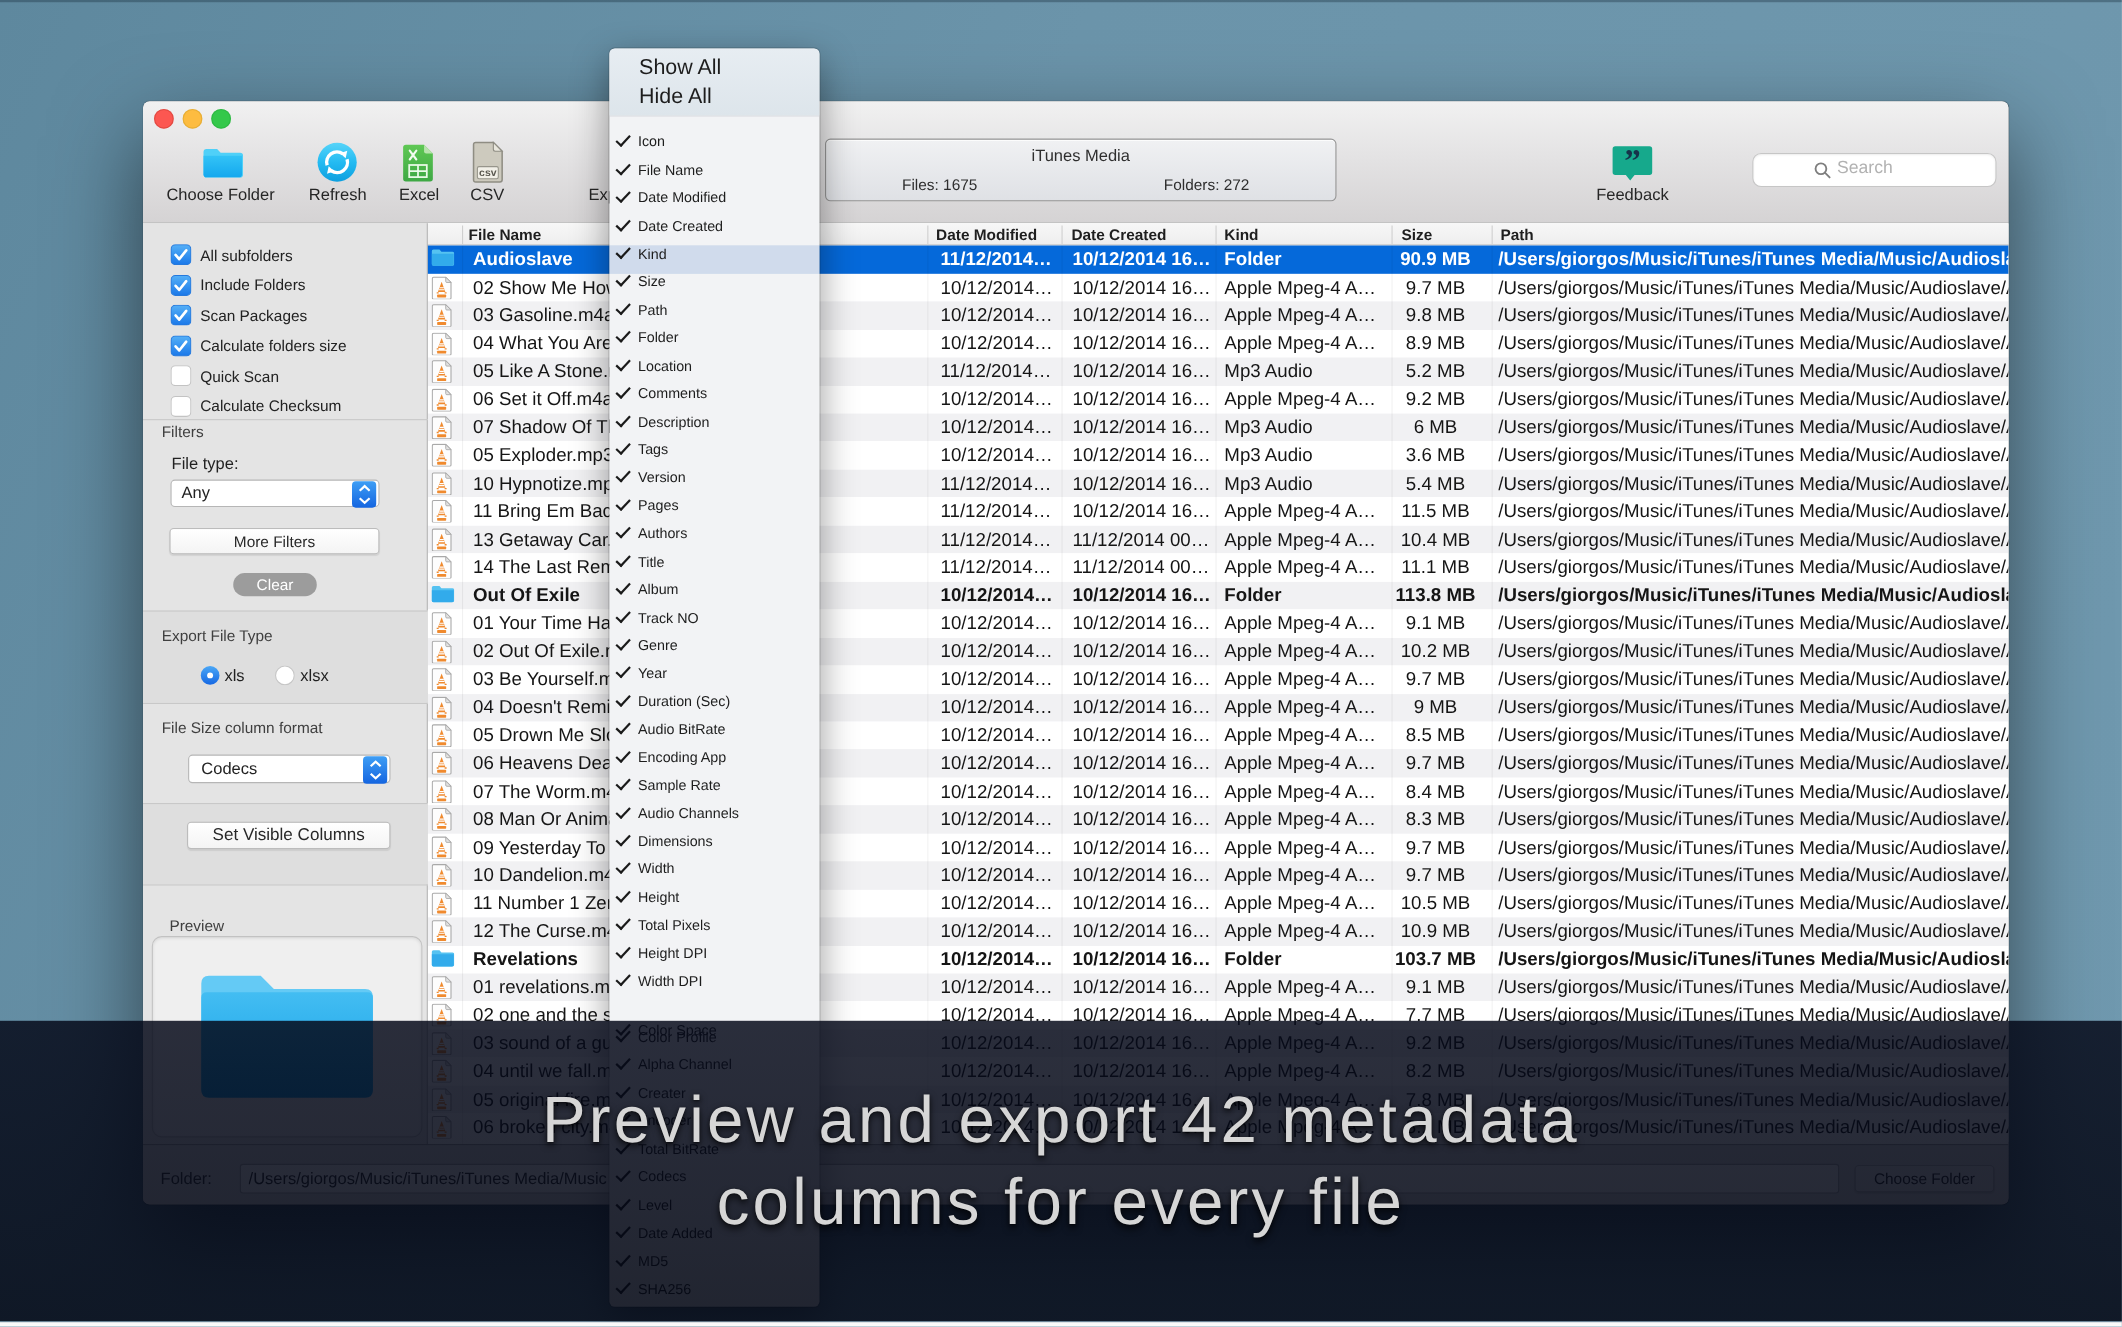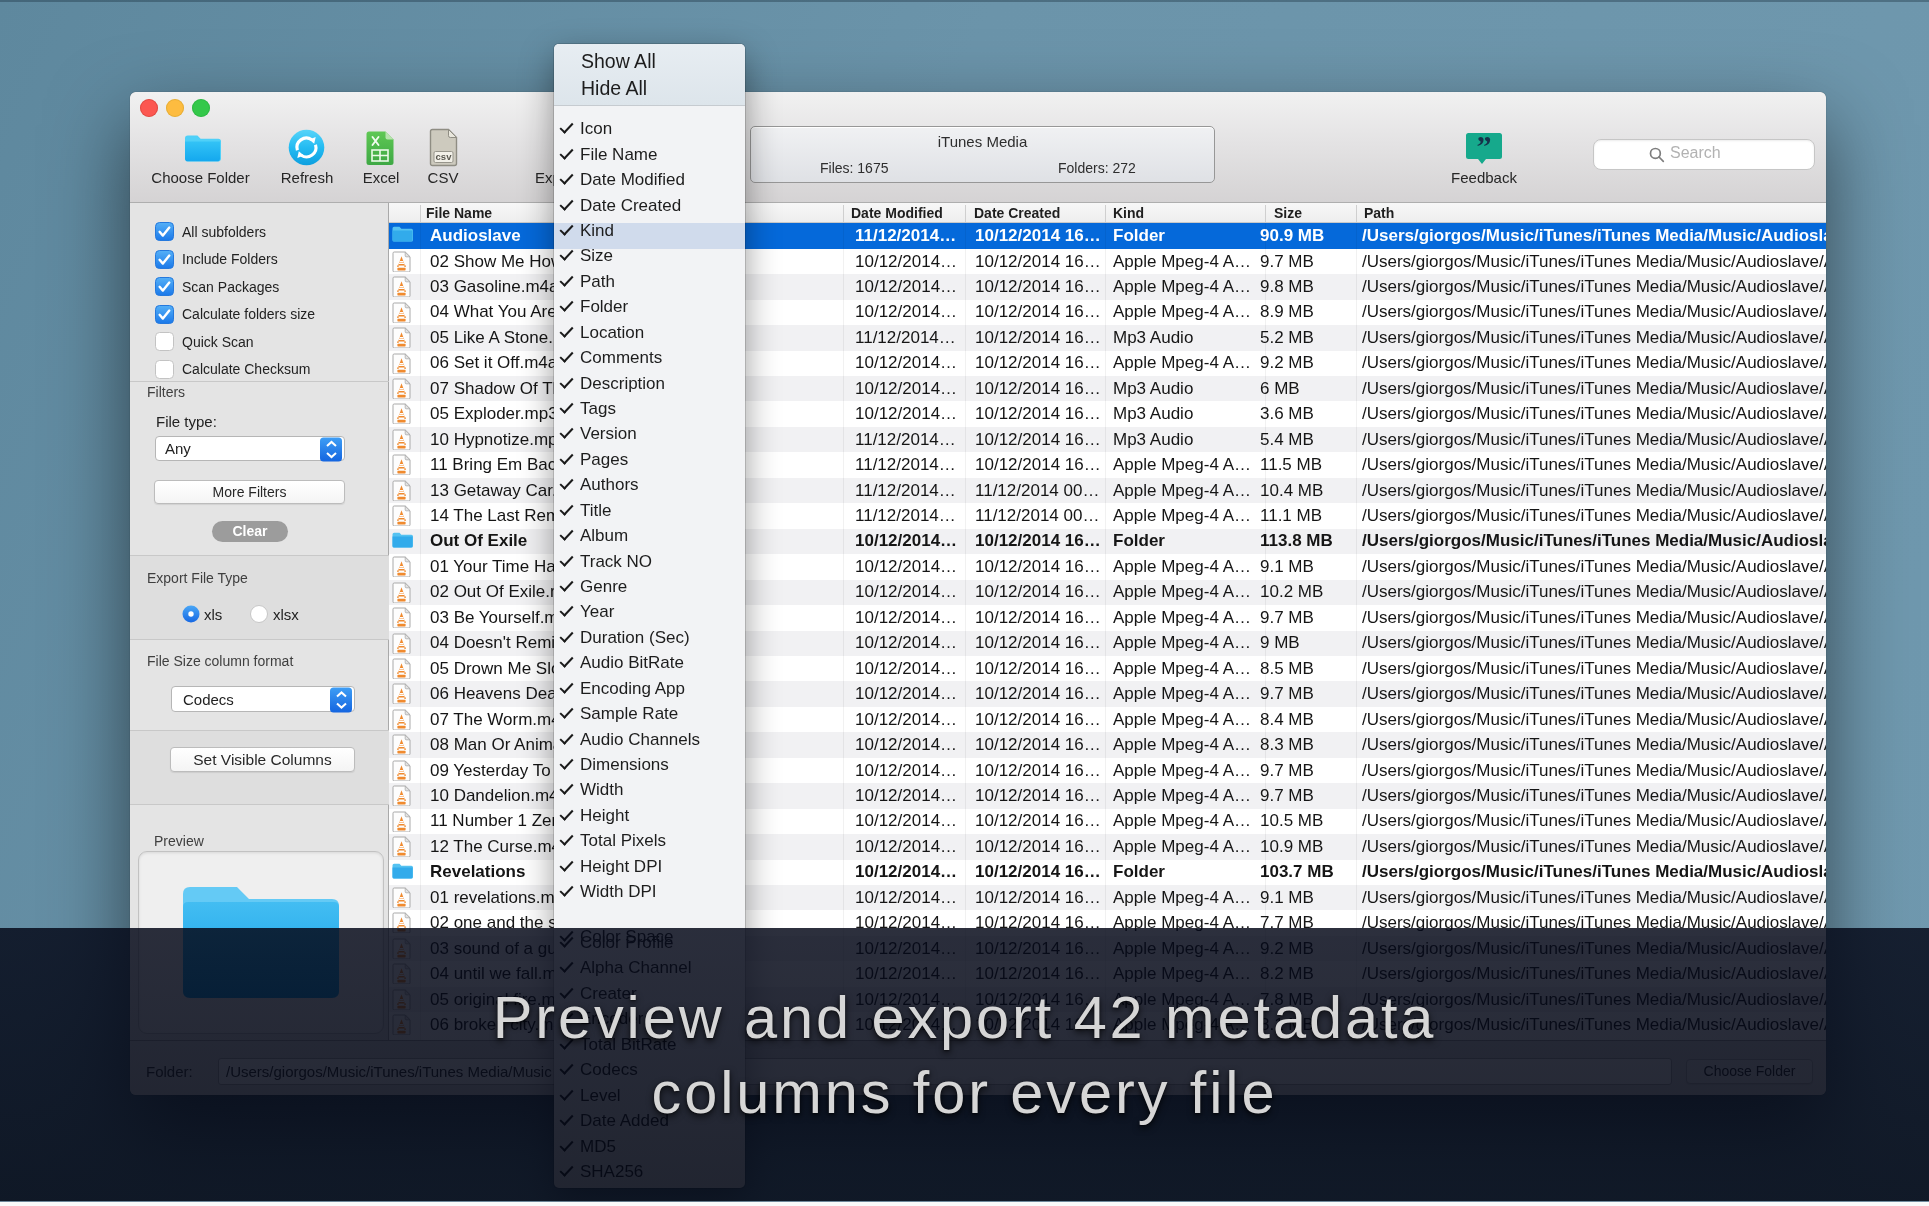--- a/index.html
+++ b/index.html
@@ -19,27 +19,27 @@
 .hline{position:absolute;height:1px;background:#c8c8c8}
 .tarea{position:absolute;left:259px;top:111px;width:1437px;height:837px;background:#fff}
 .thead{position:absolute;left:259px;top:111px;width:1437px;height:20.3px;background:linear-gradient(#f7f7f7,#eeeeee);border-bottom:1px solid #c9c9c9}
 .th{position:absolute;top:2px;font-size:14px;font-weight:bold;color:#1e1e1e;white-space:nowrap}
 .row{position:absolute;left:259px;width:1437px;height:25.45px;font-size:17px;color:#151515;white-space:nowrap}
 .cell{position:absolute;top:2.8px;overflow:hidden;white-space:nowrap;height:21px;line-height:20px}
 .c-name{left:41px;width:411px}
 .c-dm{left:466px;width:112px}
 .c-dc{left:586px;width:130px}
 .c-kind{left:724px;width:150px}
-.c-size{left:871px;width:90px;text-align:left}
+.c-size{left:871px;width:90px;text-align:center}
 .c-path{left:973px;width:464px}
 .c-icn{left:3px;top:2px;width:30px}
 .vln{position:absolute;top:131.3px;height:816.7px;width:1px;background:rgba(0,0,0,.055)}
 .menu{position:absolute;left:554px;top:44px;width:191px;height:1144px;border-radius:5px;background:#f2f3f5;box-shadow:0 12px 34px rgba(0,0,0,.4),0 0 0 1px rgba(0,0,0,.14)}
 .mhead{position:absolute;left:0;top:0;width:191px;height:62px;border-radius:5px 5px 0 0;background:linear-gradient(#e7edf2,#dde5eb);border-bottom:1px solid #c6cbd0}
-.mitem{position:absolute;left:0;width:191px;height:25.43px;line-height:25.43px;font-size:17px;color:#1d1d1d;white-space:nowrap}
+.mitem{position:absolute;left:0;width:191px;height:25.43px;line-height:25.43px;font-size:13px;color:#1d1d1d;white-space:nowrap}
 .mcheck{position:absolute;left:6px;top:7px;width:13px;height:7px;border-left:2.6px solid #1a1a1a;border-bottom:2.6px solid #1a1a1a;transform:rotate(-47deg)}
 .mtext{position:absolute;left:26px;top:0}
 .botbar{position:absolute;left:0;top:948px;width:1696px;height:55px;background:#e2e2e2;border-top:1px solid #a6a6a6}
 .overlay{position:absolute;left:0;top:928px;width:1929px;height:273px;background:linear-gradient(rgba(5,9,25,.845),rgba(3,7,20,.875))}
 .bigtext{position:absolute;left:0;top:980px;width:1929px;text-align:center;font-size:59.5px;line-height:75px;letter-spacing:2.9px;color:#d6d6d6;text-shadow:0 3px 7px rgba(0,0,0,.75),0 1px 2px rgba(0,0,0,.5)}
 .wstrip{position:absolute;left:0;top:1202px;width:1929px;height:4px;background:#fafafa;box-shadow:0 -1px 0 rgba(120,125,140,.45)}
 </style></head><body>
 
 <div class="win">
 <div class="titlebar"></div>
@@ -182,21 +182,21 @@
 <stop offset="0" stop-color="#3e9ef5"></stop>
             <stop offset="1" stop-color="#1465e0"></stop>
           </linearGradient>
         </defs>
 <rect x="0" y="0.5" width="22" height="24" rx="3.5" fill="url(#gst25)"></rect>
 <path d="M7 9.1 l4.5-4.2 4.5 4.2" fill="none" stroke="#fff" stroke-width="2"></path>
 <path d="M7 15.9 l4.5 4.2 4.5-4.2" fill="none" stroke="#fff" stroke-width="2"></path>
 </svg>
     </div>
 <div class="btn" style="left:24px;top:388px;width:191px;height:24px;line-height:22px">More Filters</div>
-<div class="abs" style="left:82px;top:429px;width:76px;height:21px;background:#9c9c9c;border-radius:10.5px;color:#fff;font-weight:bold;font-size:14px;text-align:center;line-height:21px">Clear</div>
+<div class="abs" style="left:82px;top:429px;width:76px;height:21px;background:#9c9c9c;border-radius:10.5px;color:#fff;font-weight:normal;font-size:14px;text-align:center;line-height:21px">Clear</div>
 <div class="sbhead" style="left:17px;top:478px">Export File Type</div>
 <svg class="abs" style="left:52px;top:513px" width="18" height="18" viewBox="0 0 18 18">
 <defs>
         <linearGradient id="grd" x1="0" y1="0" x2="0" y2="1">
           <stop offset="0" stop-color="#4aa7f6"></stop>
           <stop offset="1" stop-color="#1668e3"></stop>
         </linearGradient>
       </defs>
 <circle cx="9" cy="9" r="8.5" fill="url(#grd)"></circle>
       <circle cx="9" cy="9" r="2.7" fill="#fff"></circle>

